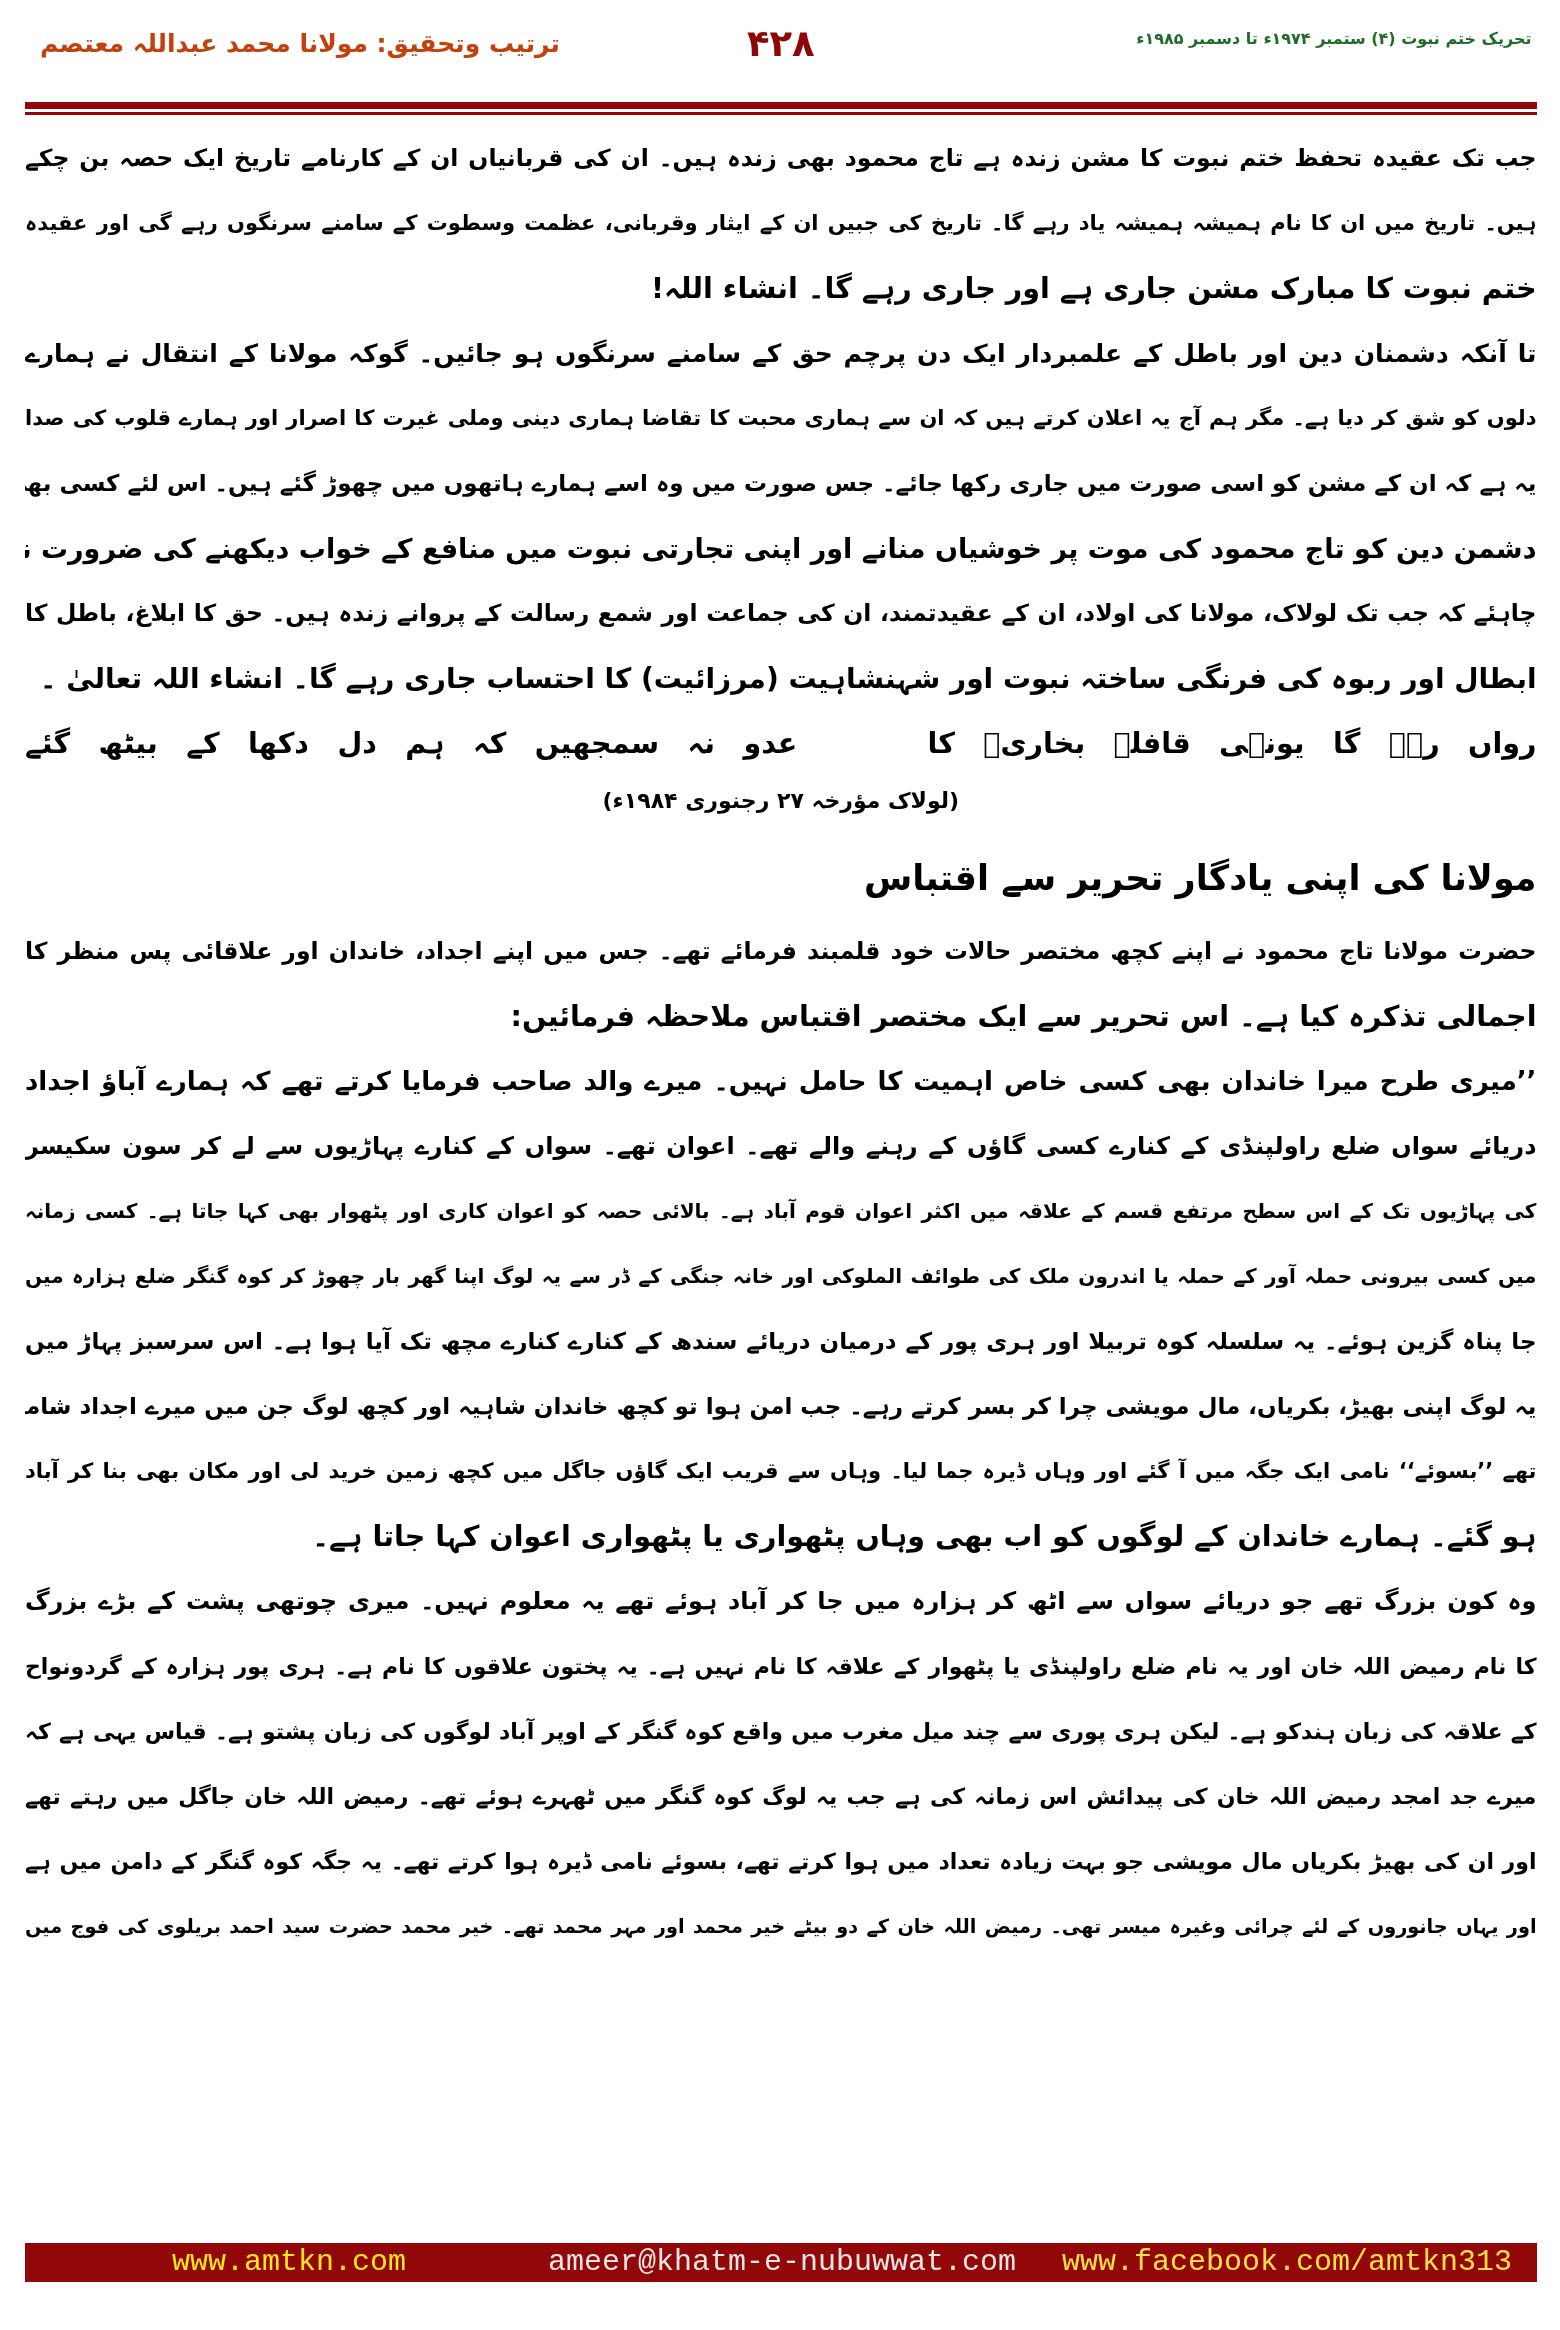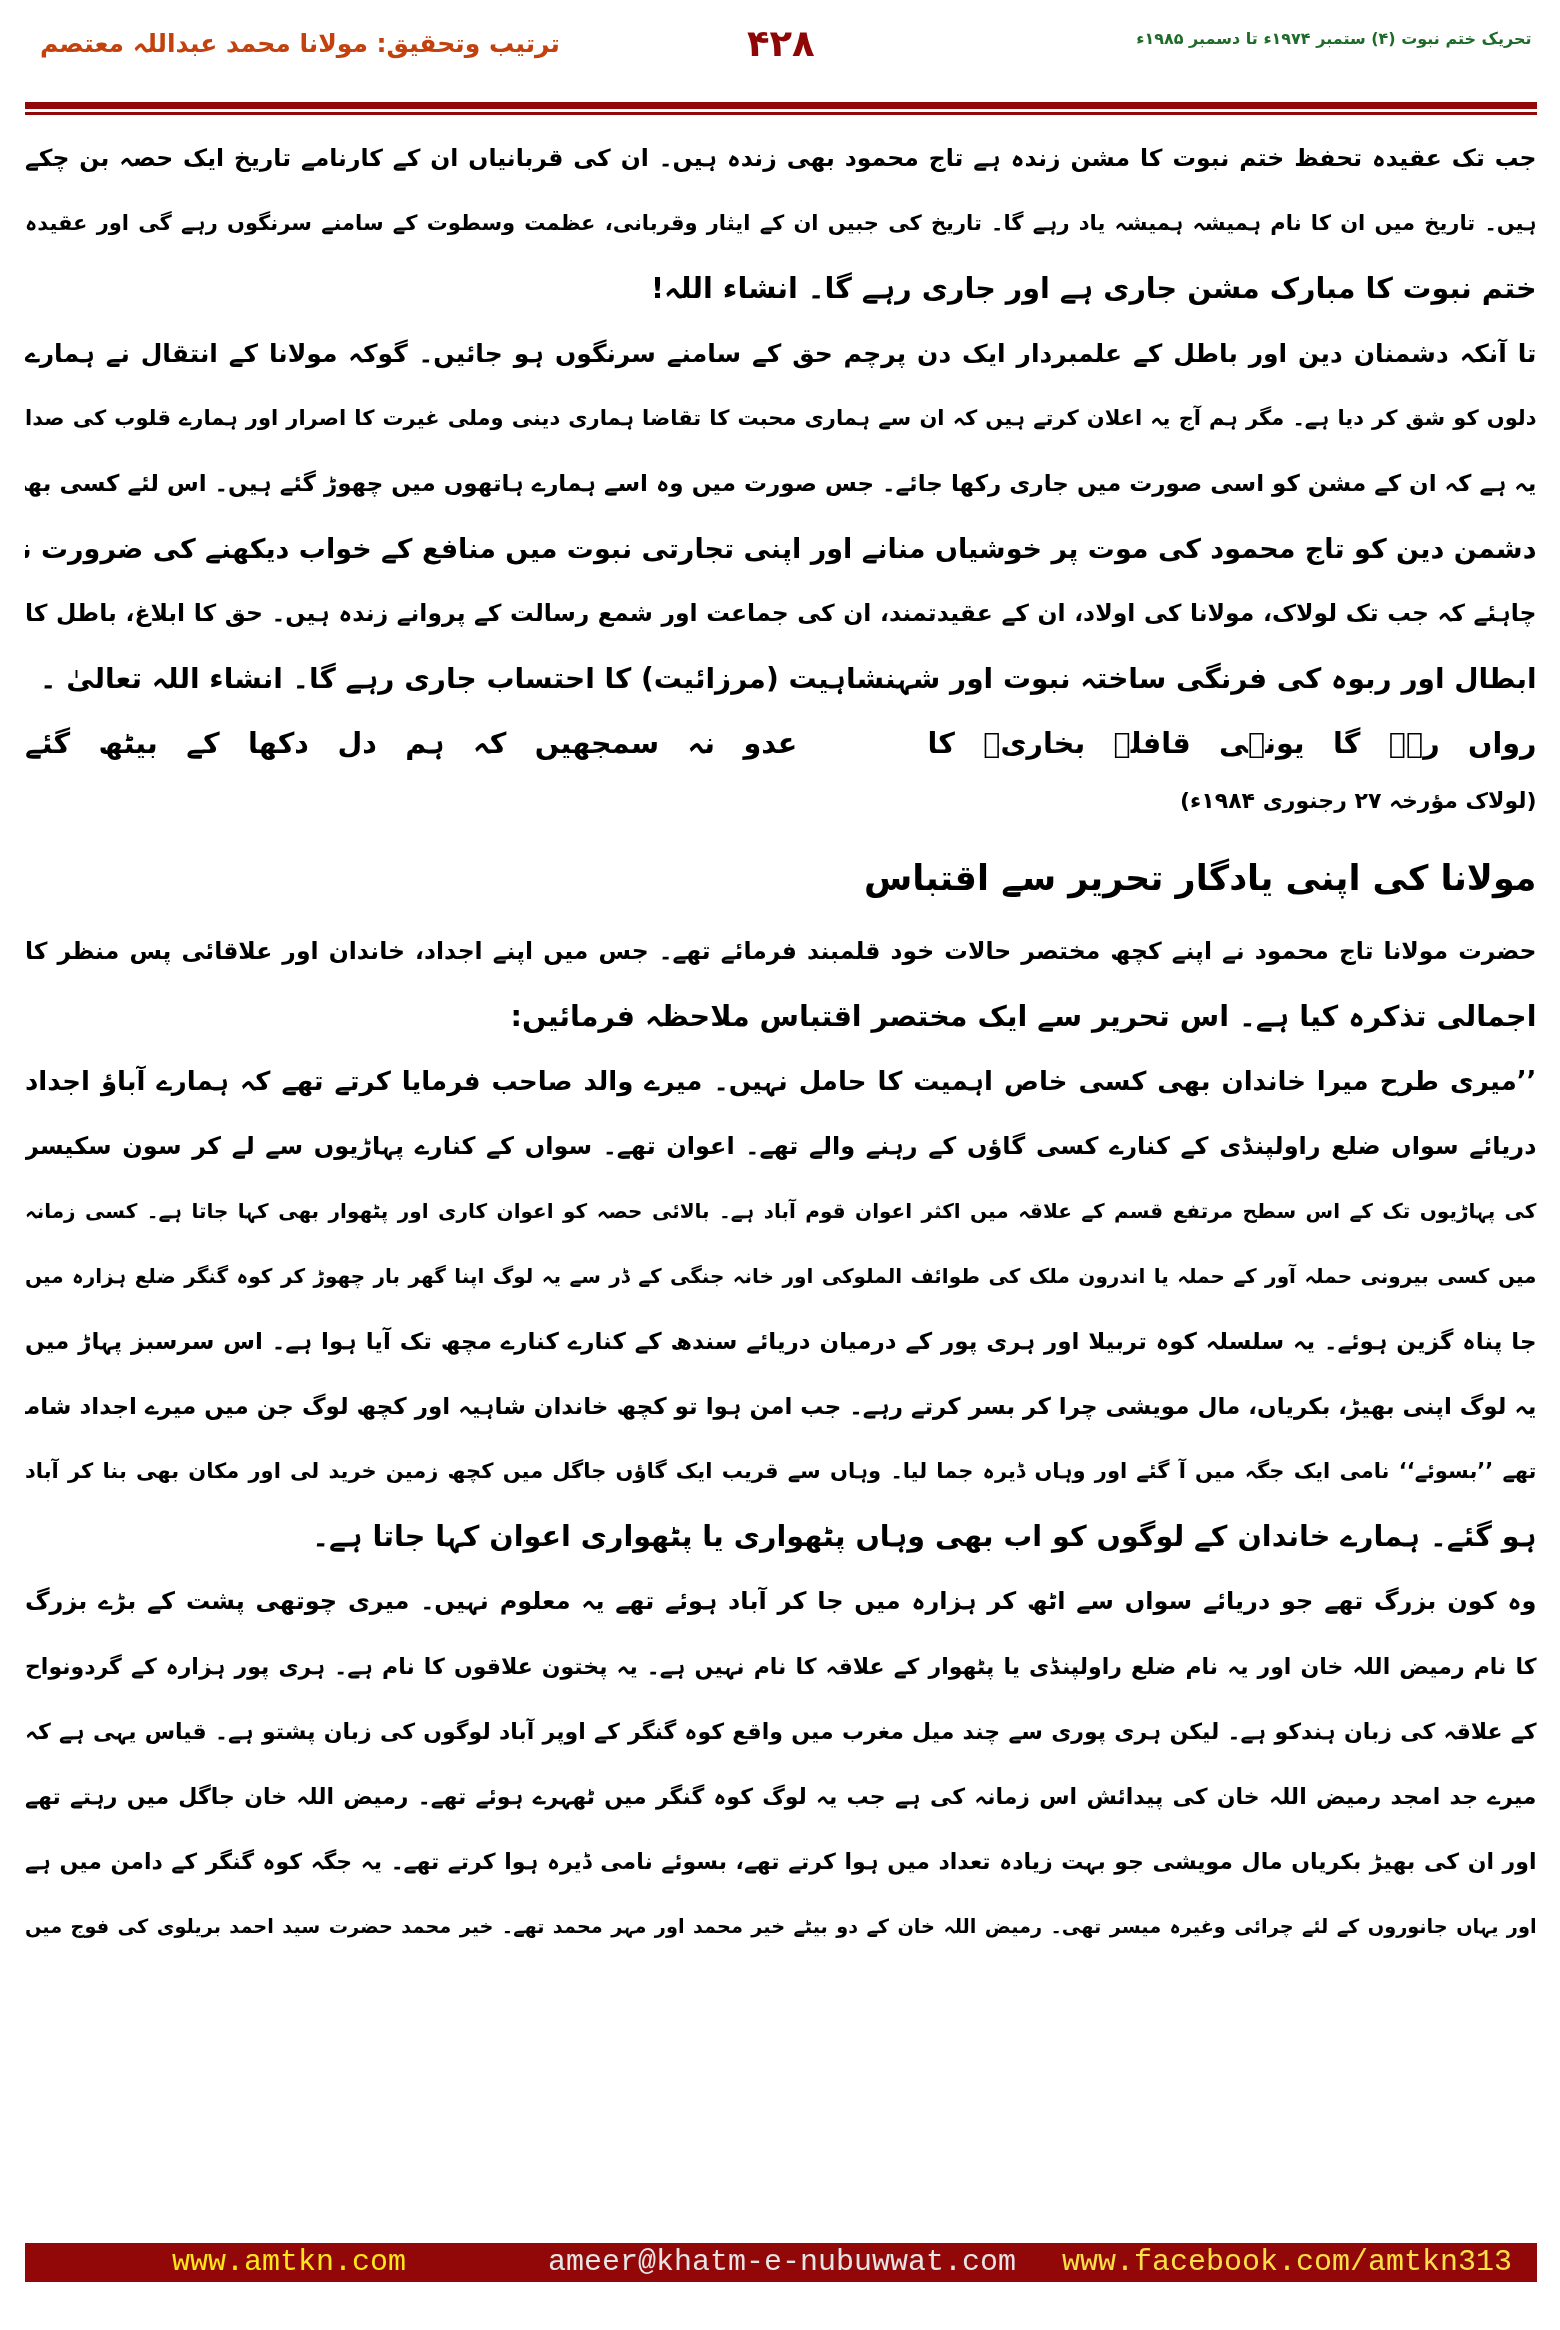--- a/index.html
+++ b/index.html
@@ -17,21 +17,21 @@
 
   .content { position: absolute; left: 25px; right: 23.5px; top: 126px; direction: rtl; }
   .line { height: 65px; line-height: 65px; font-size: 28.6px; font-weight: bold;
           white-space: nowrap; text-align: justify; text-align-last: justify;
           font-family: "DejaVu Sans", sans-serif; overflow: hidden; }
   .line.last { text-align-last: right; }
   .couplet { display: flex; justify-content: space-between; height: 65px; line-height: 65px;
              font-size: 28.6px; font-weight: bold; }
   .couplet span { word-spacing: 18.5px; }
   .citation { height: 50px; line-height: 50px; font-size: 22px; font-weight: bold;
-              text-align: right; direction: rtl; }
+              text-align: center; direction: rtl; }
   .citation span { display: inline-block; }
   .heading { height: 81px; line-height: 81px; font-size: 35px; font-weight: bold;
              text-align: right; margin-top: 11.8px; }
 
   .footer { position: absolute; left: 25px; right: 23.5px; top: 2243px; height: 39px;
             background: #920808; }
   .footer .link { position: absolute; top: 0; height: 39px; line-height: 39px;
                   font-family: Liberation Mono, monospace; font-size: 30px; }
   .f1 { left: 147px; color: #ffe81a; }
   .f2 { left: 523px; color: #e5e5e5; }

